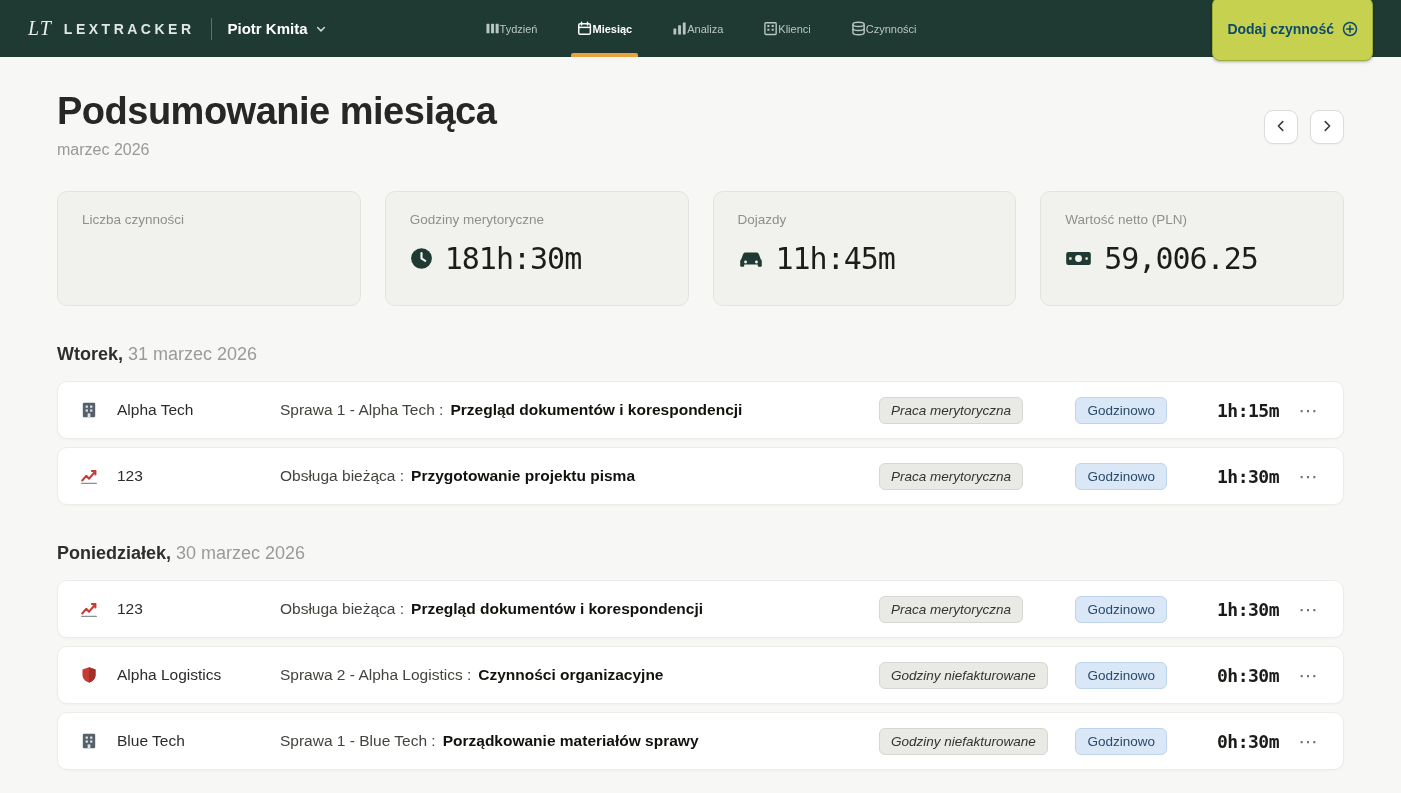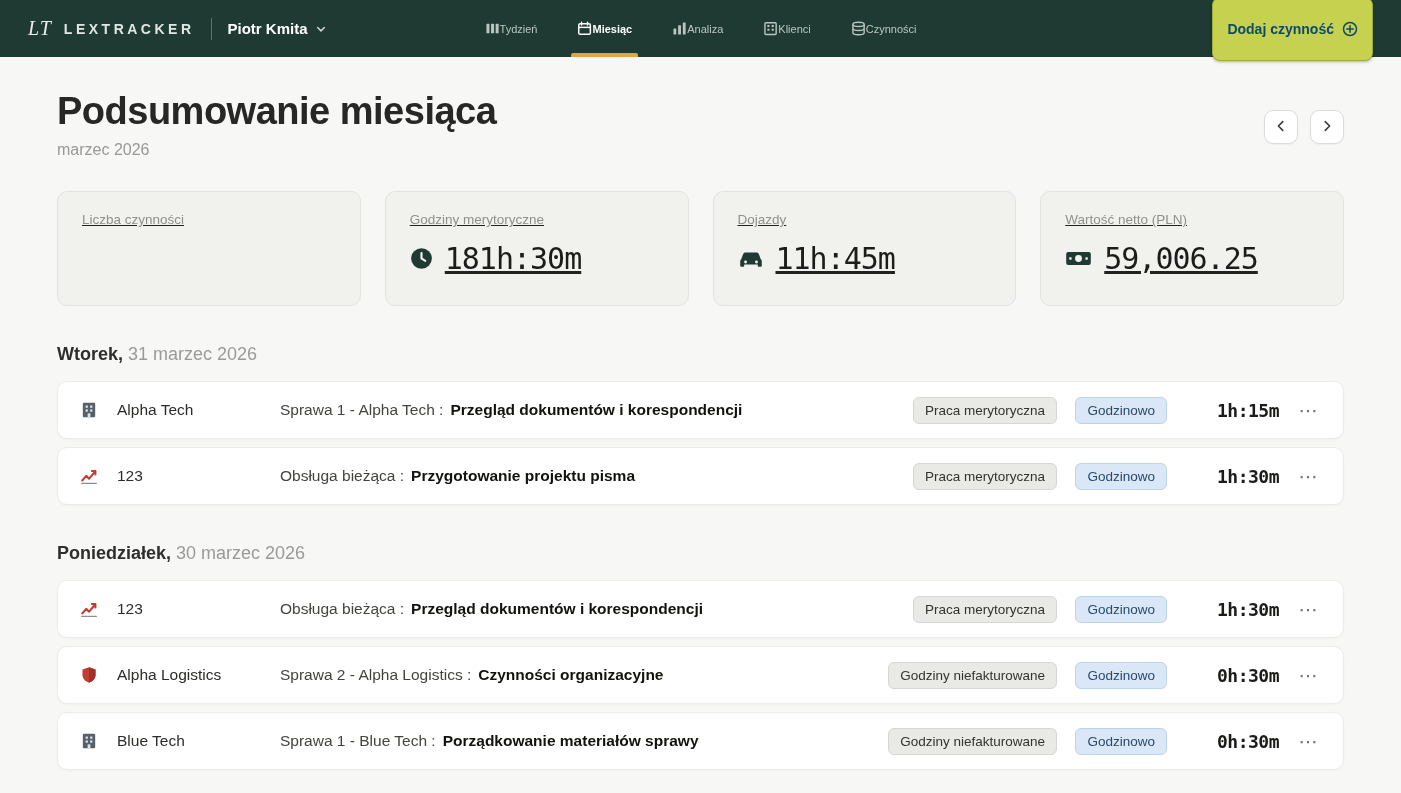--- a/index.html
+++ b/index.html
@@ -61,21 +61,21 @@
     width: 34px; height: 34px; background: #fff;
     border: 1px solid #dcdcd8; border-radius: 9px;
     display: flex; align-items: center; justify-content: center;
     color: #3a3a38; cursor: pointer; box-shadow: 0 1px 2px rgba(0,0,0,0.04);
   }
 
   
   .stats { display: flex; gap: 24px; margin-top: 32px; }
   .stat-card {
     flex: 1; background: #f1f1ee; border: 1px solid #e3e3df;
-    border-radius: 10px; padding: 20px 24px; height: 115px; text-decoration: underline;
+    border-radius: 10px; padding: 20px 24px; height: 115px;
   }
   .stat-label { font-size: 13.5px; color: #8f8f8c; }
   .stat-value-row { display: flex; align-items: center; gap: 12px; margin-top: 14px; }
   .stat-value-row .icon { display: flex; }
   .stat-value {
     font-family: "DejaVu Sans Mono", monospace;
     font-size: 30px; font-weight: 500; color: #1c1c1a; letter-spacing: -1px;
   }
 
   
@@ -89,21 +89,21 @@
     background: #ffffff; border: 1px solid #ececea; border-radius: 10px;
     height: 58px; padding: 0 22px; margin-bottom: 8px;
     box-shadow: 0 1px 2px rgba(0,0,0,0.03);
   }
   .entry-client { display: flex; align-items: center; gap: 19px; width: 200px; flex-shrink: 0; }
   .entry-client .icon { display: flex; }
   .client-name { font-size: 15.5px; color: #2b2b29; }
   .entry-desc { flex: 1; white-space: nowrap; overflow: hidden; font-size: 15.5px; }
   .case-name { color: #44443f; }
   .activity-name { font-weight: 700; color: #12120e; margin-left: 7px; }
-  .badge-slot1 { width: 178px; display: flex; justify-content: flex-end; flex-shrink: 0; }
+  .badge-slot1 { width: 178px; display: flex; flex-shrink: 0; font-style: italic; }
   .badge-slot2 { width: 100px; display: flex; justify-content: flex-end; flex-shrink: 0; margin-left: 10px; }
   .badge {
     font-size: 13.5px; padding: 5px 11px; border-radius: 6px; white-space: nowrap;
   }
   .badge-gray { background: #e9e9e6; border: 1px solid #d6d6d2; color: #33332f; }
   .badge-blue { background: #d9e7f6; border: 1px solid #bcd4ec; color: #2a4a6b; }
   .entry-time {
     width: 112px; text-align: right; flex-shrink: 0;
     font-family: "DejaVu Sans Mono", monospace;
     font-size: 18px; font-weight: 600; color: #1b1b19; letter-spacing: -0.5px;

